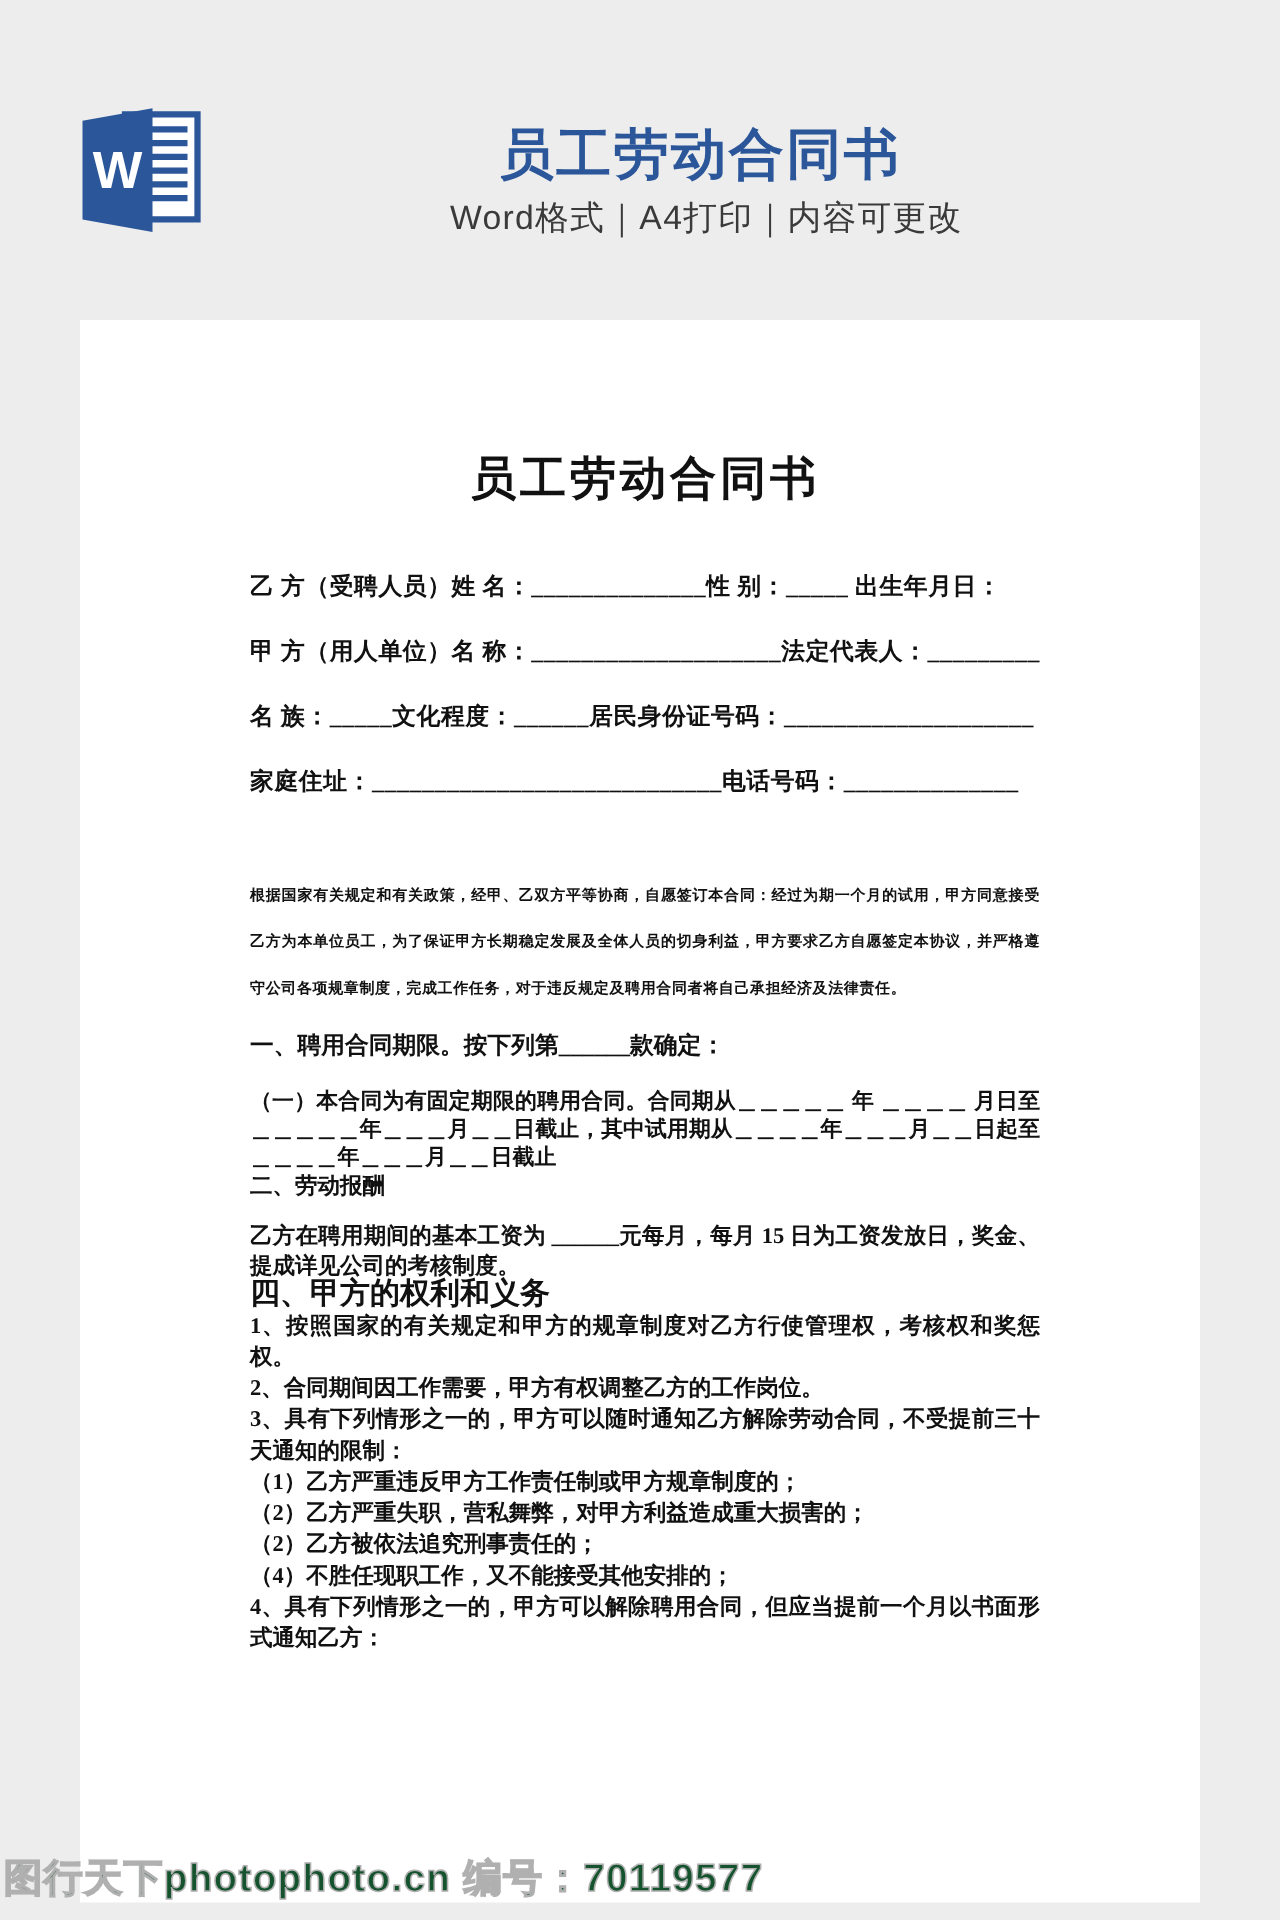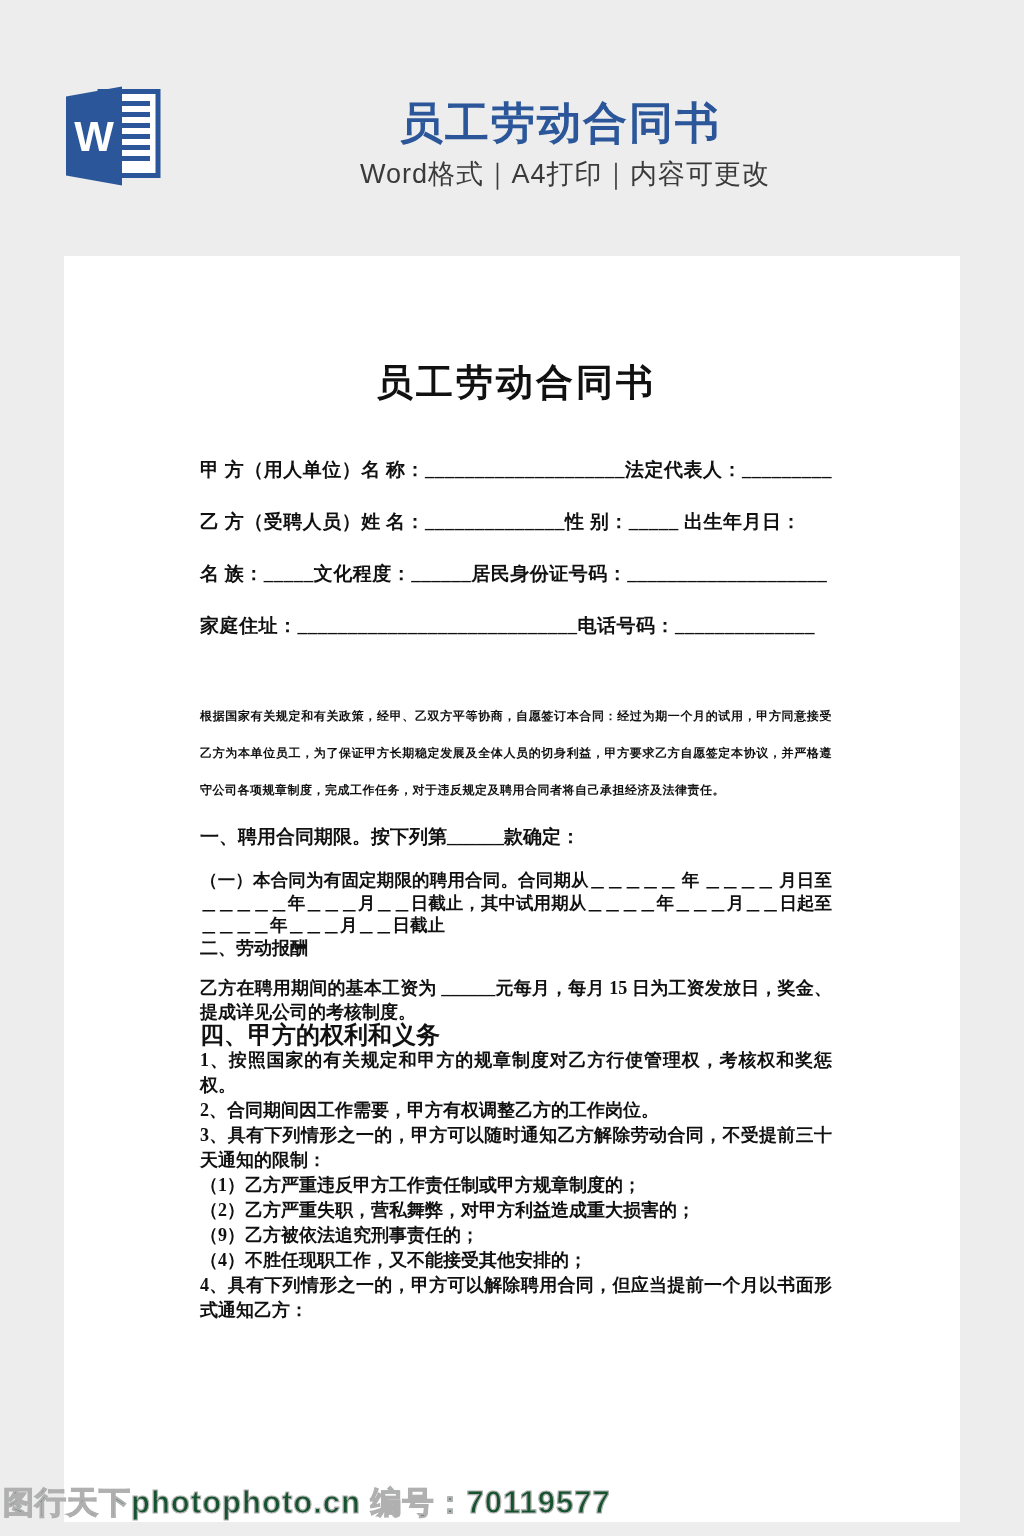--- a/index.html
+++ b/index.html
@@ -92,41 +92,41 @@
     <div class="header-title">员工劳动合同书</div>
     <div class="header-subtitle">Word格式｜A4打印｜内容可更改</div>
   </div>
 
   <div class="page">
     <div class="page-inner">
 
       <div class="doc-title">员工劳动合同书</div>
 
       <div class="form-section">
+        <p class="form-line">乙 方（受聘人员）姓 名：______________性 别：_____ 出生年月日：</p>
         <p class="form-line">甲 方（用人单位）名 称：____________________法定代表人：_________</p>
-        <p class="form-line">乙 方（受聘人员）姓 名：______________性 别：_____ 出生年月日：</p>
         <p class="form-line">名 族：_____文化程度：______居民身份证号码：____________________</p>
         <p class="form-line">家庭住址：____________________________电话号码：______________</p>
       </div>
 
       <p class="intro">根据国家有关规定和有关政策，经甲、乙双方平等协商，自愿签订本合同：经过为期一个月的试用，甲方同意接受乙方为本单位员工，为了保证甲方长期稳定发展及全体人员的切身利益，甲方要求乙方自愿签定本协议，并严格遵守公司各项规章制度，完成工作任务，对于违反规定及聘用合同者将自己承担经济及法律责任。</p>
 
       <p class="h-clause1">一、聘用合同期限。按下列第______款确定：</p>
       <p class="c1-body">（一）本合同为有固定期限的聘用合同。合同期从＿＿＿＿＿ 年 ＿＿＿＿ 月日至＿＿＿＿＿年＿＿＿月＿＿日截止，其中试用期从＿＿＿＿年＿＿＿月＿＿日起至＿＿＿＿年＿＿＿月＿＿日截止</p>
       <p class="h-clause2">二、劳动报酬</p>
 
       <p class="c2-body">乙方在聘用期间的基本工资为 ______元每月，每月 15 日为工资发放日，奖金、提成详见公司的考核制度。</p>
       <p class="h-clause4">四、甲方的权利和义务</p>
 
       <p class="item">1、按照国家的有关规定和甲方的规章制度对乙方行使管理权，考核权和奖惩权。</p>
       <p class="item">2、合同期间因工作需要，甲方有权调整乙方的工作岗位。</p>
       <p class="item">3、具有下列情形之一的，甲方可以随时通知乙方解除劳动合同，不受提前三十天通知的限制：</p>
       <p class="item">（1）乙方严重违反甲方工作责任制或甲方规章制度的；</p>
       <p class="item">（2）乙方严重失职，营私舞弊，对甲方利益造成重大损害的；</p>
-      <p class="item">（9）乙方被依法追究刑事责任的；</p>
+      <p class="item">（2）乙方被依法追究刑事责任的；</p>
       <p class="item">（4）不胜任现职工作，又不能接受其他安排的；</p>
       <p class="item">4、具有下列情形之一的，甲方可以解除聘用合同，但应当提前一个月以书面形式通知乙方：</p>
 
     </div>
   </div>
 
   <div class="watermark">图行天下photophoto.cn 编号：70119577</div>
 
 </div>
 

